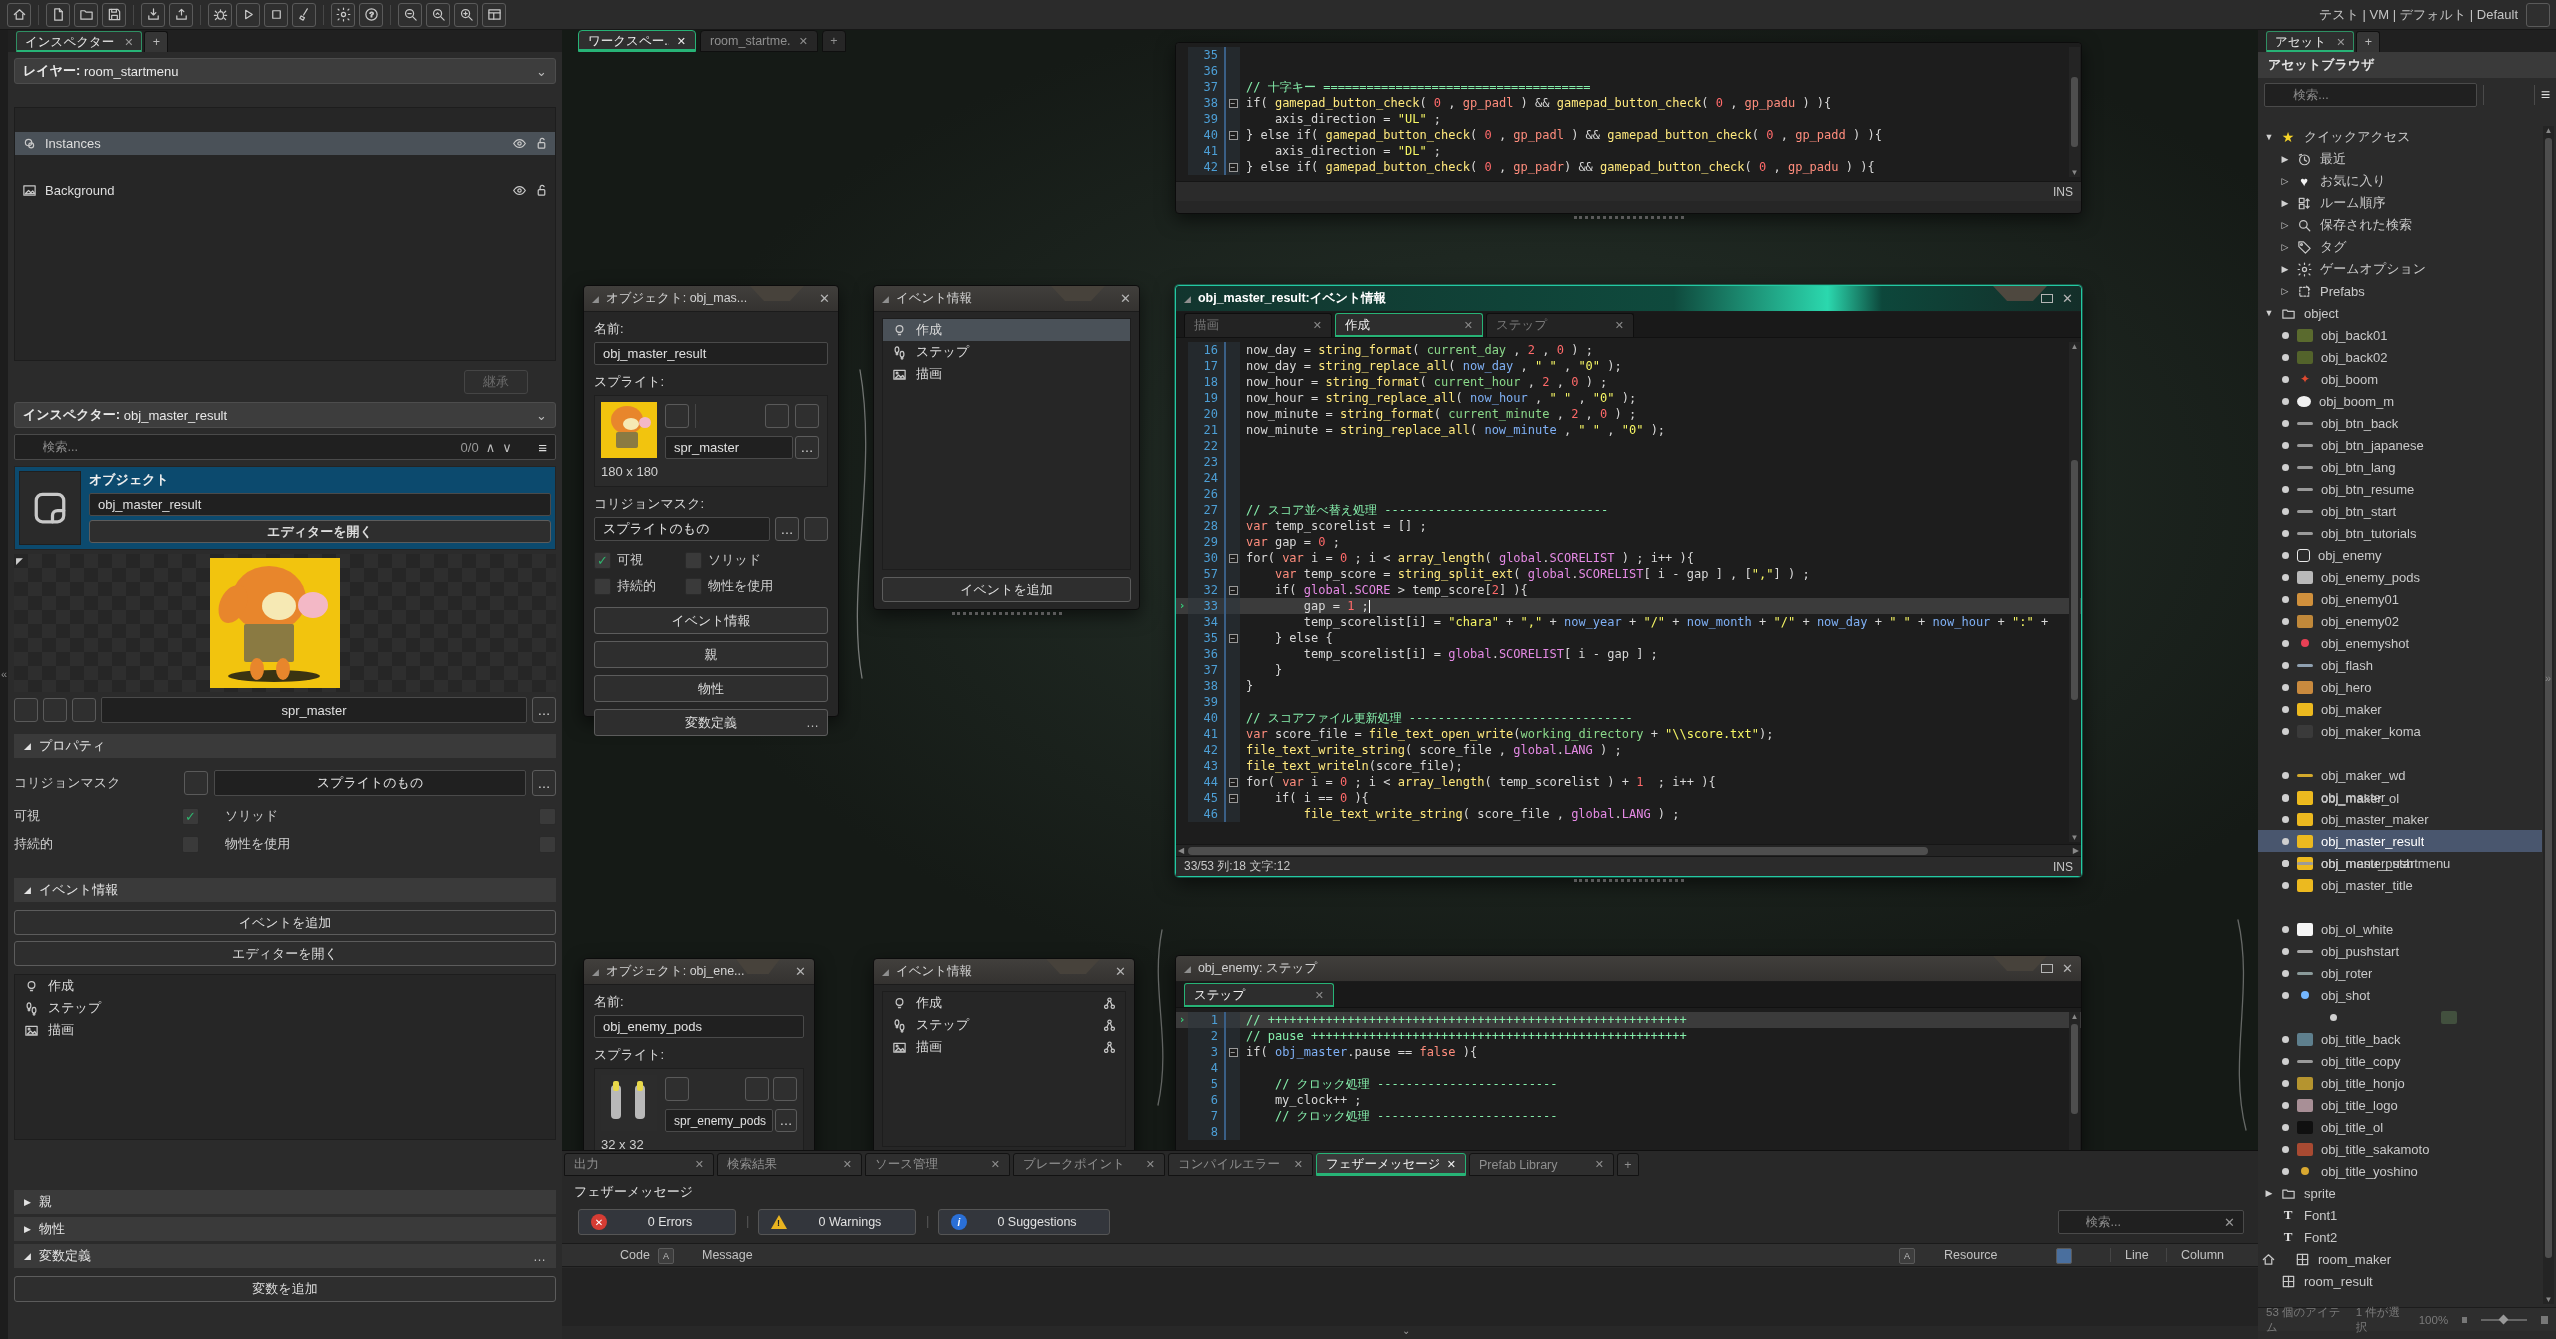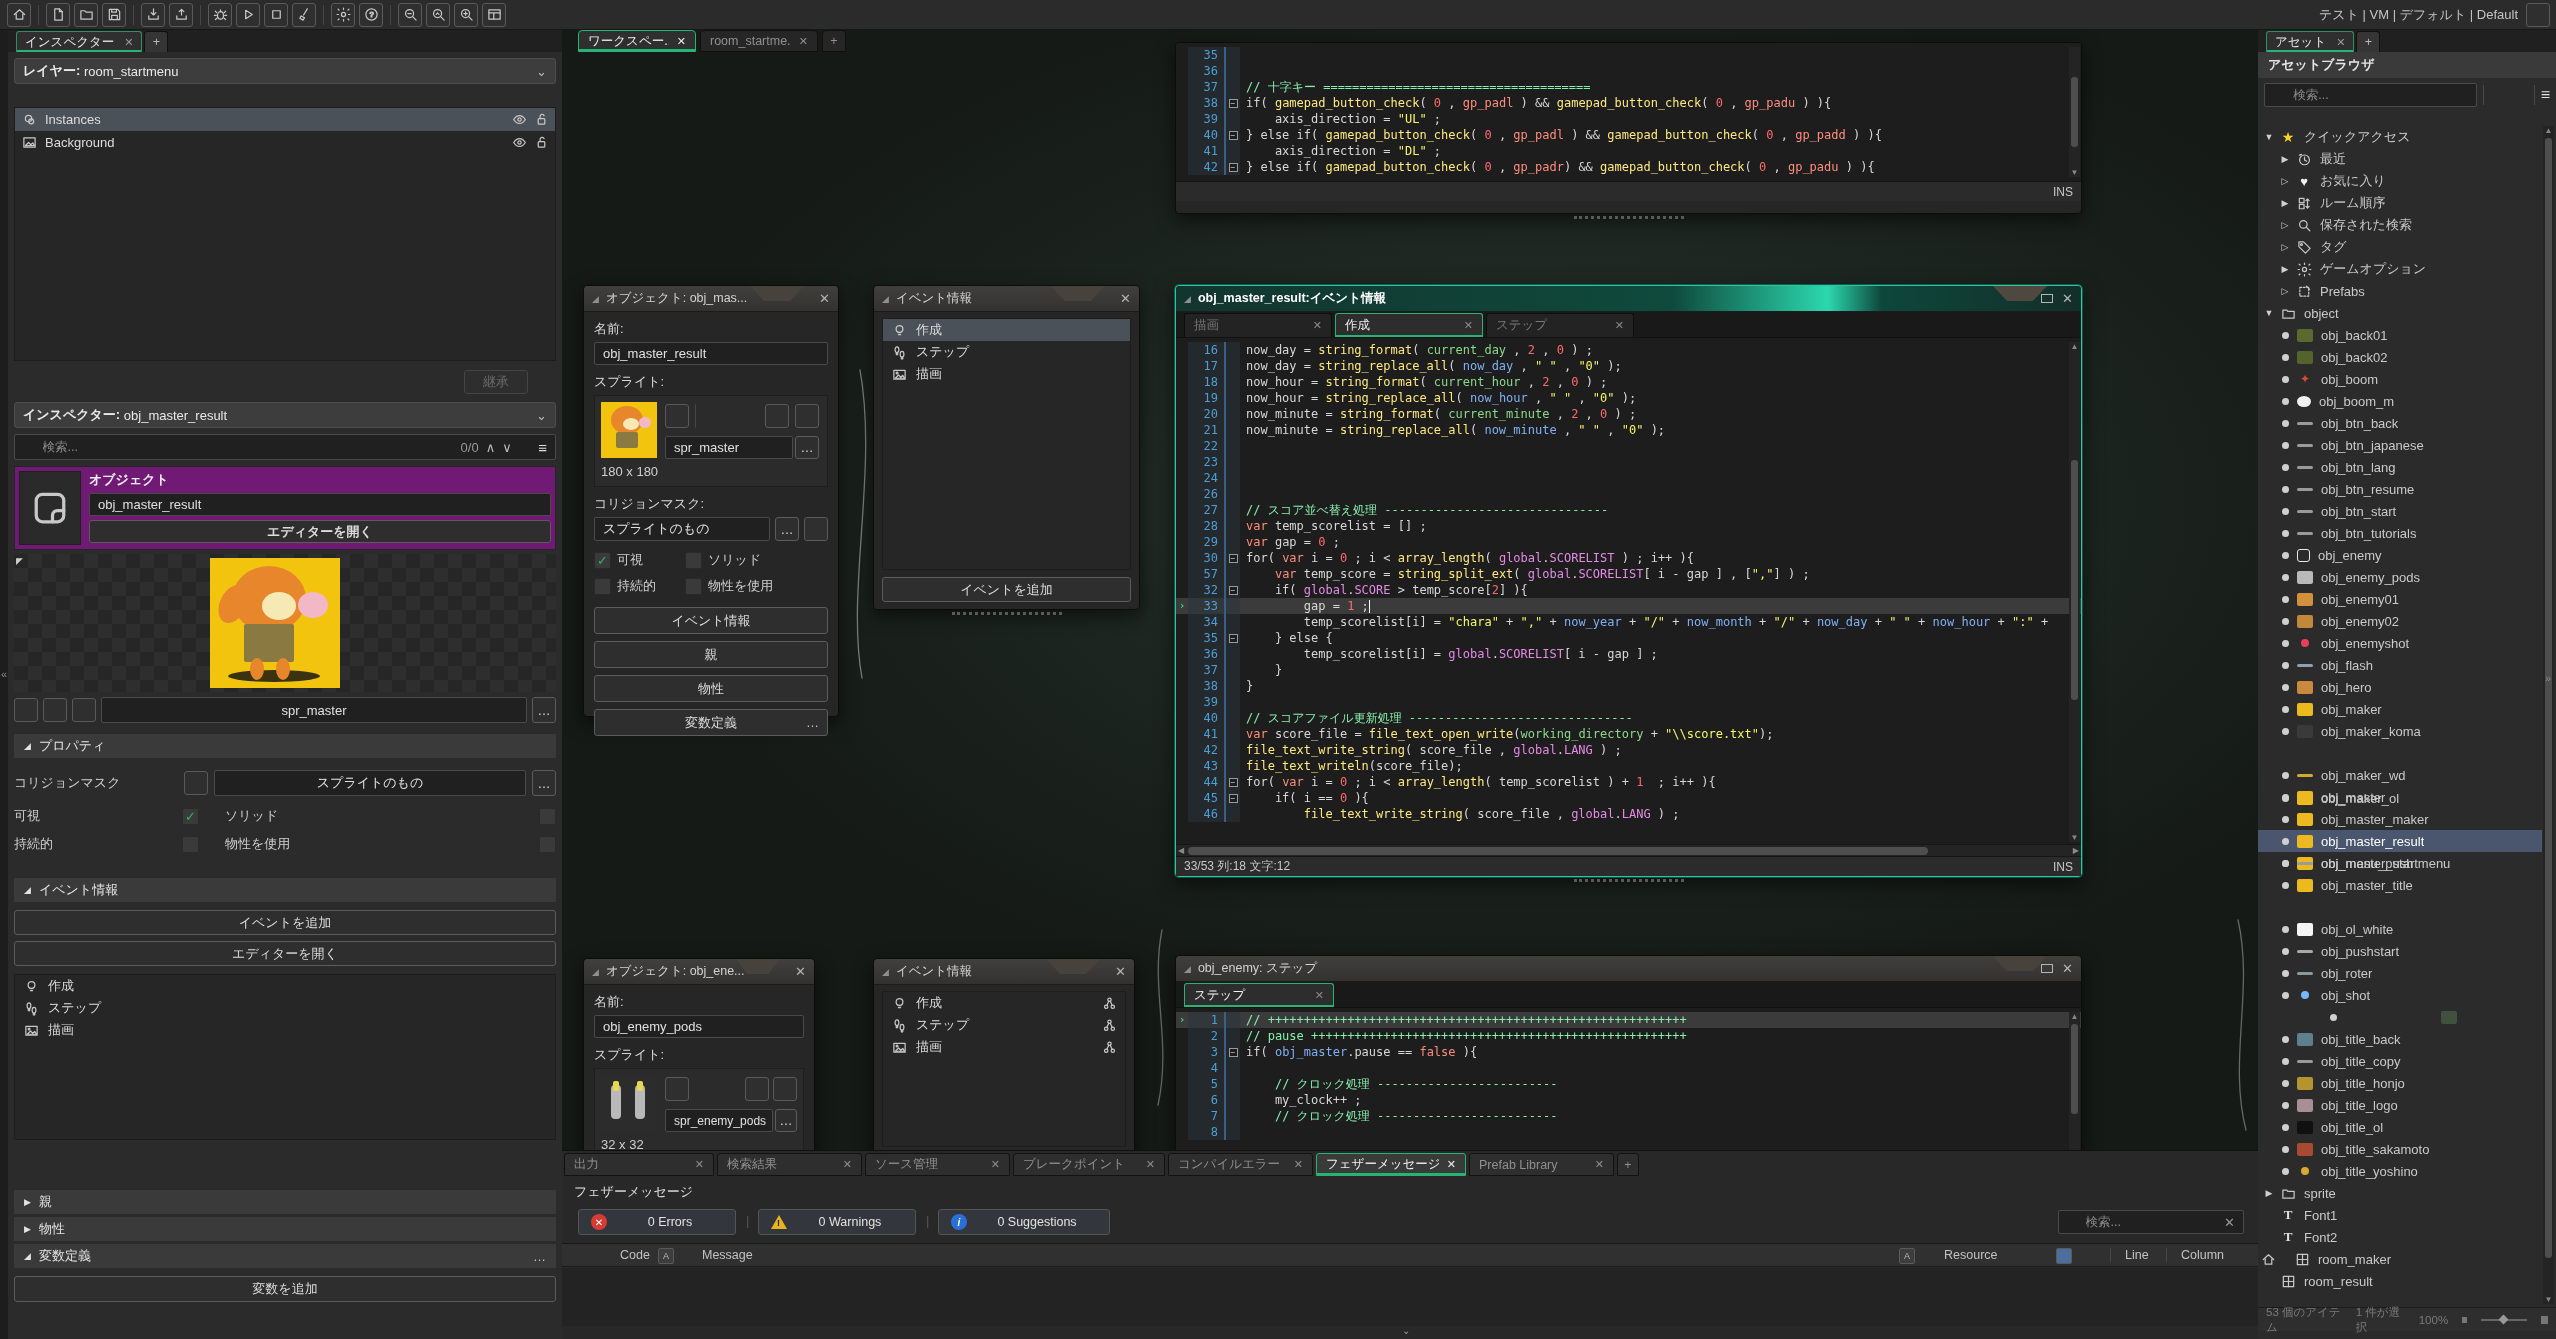--- a/index.html
+++ b/index.html
@@ -30,21 +30,21 @@
   .cb{width:17px;height:17px;background:#3a3a3a;border:1px solid #2a2a2a;border-radius:2px;display:inline-flex;align-items:center;justify-content:center;color:#2fb56e;font-weight:bold;font-size:13px;}
   .sec-hdr{background:#3a3a3a;display:flex;align-items:center;padding:0 10px;gap:8px;color:#e3e3e3;}
   .row-ico-right{margin-left:auto;}
   input.ghost{background:transparent;border:none;outline:none;color:#cfcfcf;font-size:12.5px;width:100%;font-family:inherit;}
   input.ghost::placeholder{color:#8b8b8b;}
   
   #left-strip{left:0;top:30px;width:8px;height:1309px;background:#1d1d1d;z-index:46;}
   #left-panel{left:8px;top:30px;width:554px;height:1309px;}
   .lrow{position:absolute;left:6px;width:542px;}
   .layer-list-bg{background:#262626;border:1px solid #1d1d1d;}
-  .layer-row{display:flex;align-items:center;gap:8px;padding:0 6px;height:23px;color:#dedede;}
+  .layer-row{display:flex;align-items:center;gap:8px;padding:0 6px;height:23px;color:#dedede;margin-top:24px;}
   .layer-row.sel{background:#4a5158;}
   .eyelock{margin-left:auto;display:flex;gap:6px;align-items:center;}
   .checker{background:repeating-conic-gradient(#2e2e2e 0% 25%,#262626 0% 50%) 0 0/28px 28px;}
   .evt-row{display:flex;align-items:center;gap:9px;height:22px;padding:0 8px;color:#dcdcdc;}
   .evt-row.sel{background:#4a5158;}
   
   #workspace{left:562px;top:30px;width:1696px;height:1120px;z-index:1;
     background:radial-gradient(ellipse 900px 520px at 58% 42%,#2a372e 0%,#1e2721 48%,#151a16 100%);}
   #curves{left:562px;top:30px;width:1696px;height:1120px;z-index:2;pointer-events:none;}
   .ws-tab{position:absolute;height:22px;background:#262626;border:1px solid #0f0f0f;border-radius:4px 4px 0 0;display:flex;align-items:center;gap:8px;padding:0 9px;font-size:12.5px;color:#8f8f8f;z-index:5;}
@@ -378,21 +378,21 @@
     </div>
     <div class="lrow field" style="top:404px;height:26px;gap:7px;">
       <span class="ico"></span>
       <input class="ghost" placeholder="検索..." style="">
       <span style="color:#999;">0/0</span>
       <span style="color:#bbb;cursor:pointer;">∧</span>
       <span style="color:#bbb;cursor:pointer;">∨</span>
       <span class="ico"></span>
       <span style="font-size:15px;color:#ddd;cursor:pointer;">≡</span>
     </div>
-    <div class="lrow" style="top:436px;height:84px;background:#701a75;border:1px solid #242424;display:flex;padding:4px;">
+    <div class="lrow" style="top:436px;height:84px;background:#0c4a6e;border:1px solid #242424;display:flex;padding:4px;">
       <div style="width:62px;height:74px;background:#2a2a2a;border:1px solid #1f1f1f;display:flex;align-items:center;justify-content:center;">
         <svg viewBox="0 0 16 16" width="40" height="40">
             <rect x="2.5" y="2.5" width="11" height="11" rx="2.5" stroke-width="1.6"></rect>
             <path d="M9 13.5v-2.5a2 2 0 0 1 2-2h2.5" stroke-width="1.6"></path>
           </svg>
       </div>
       <div style="flex:1;padding-left:8px;display:flex;flex-direction:column;gap:4px;">
         <div style="display:flex;align-items:center;">
             <span style="font-weight:bold;color:#eee;">オブジェクト</span>
             <span class="ico row-ico-right"></span>

